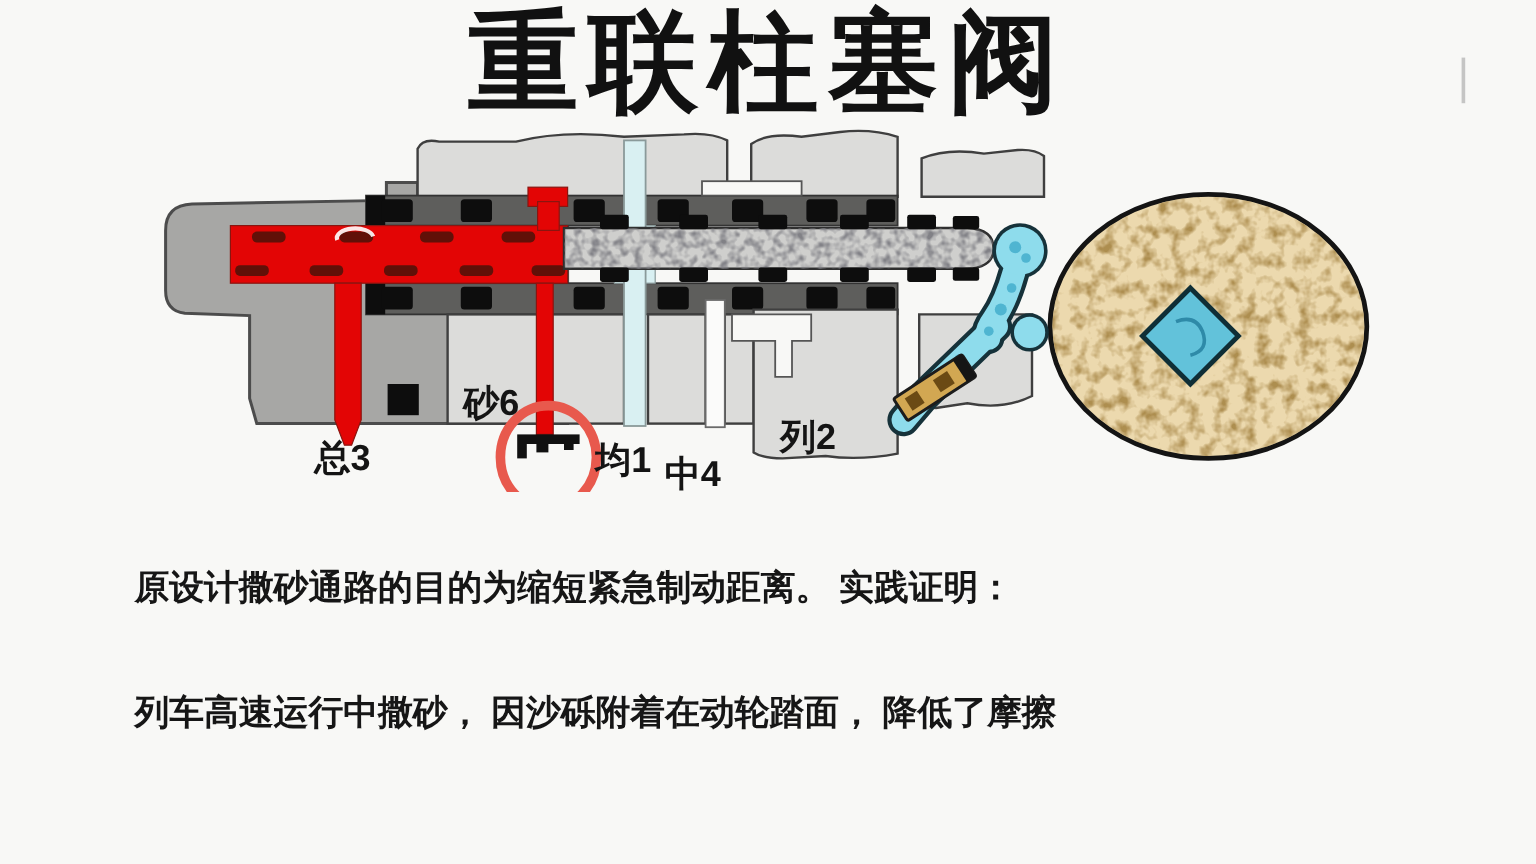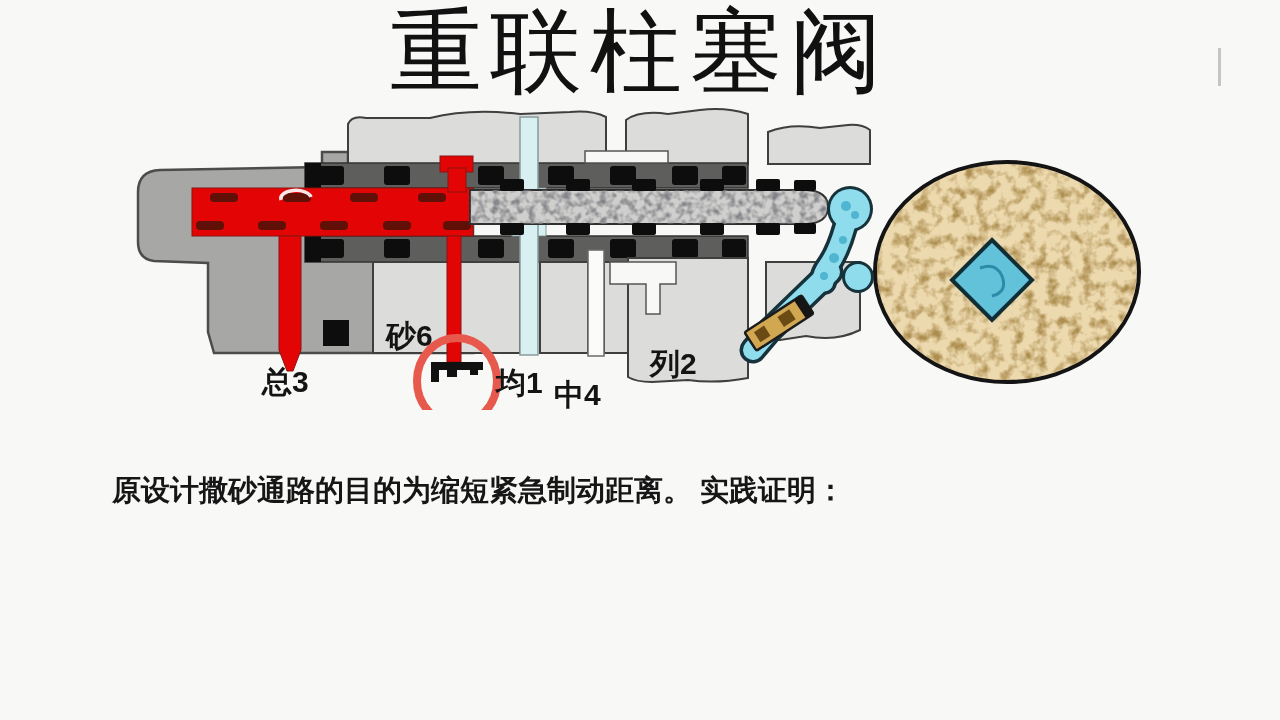--- a/index.html
+++ b/index.html
@@ -1,25 +1,25 @@
 <!DOCTYPE html>
 <html style="--c-red: #e30505; --c-red_dark: #611008; --c-channel: #d9f0f2; --c-pipe: #8edcec; --c-sand: #ecd9ae; --c-diamond: #62c2da; --c-handle: #d2a752; --c-annotation: #e8594d;"><head>
 <meta charset="utf-8">
 <style>
   html,body{margin:0;padding:0;}
   body{background:#e9e9e9;font-family:"Liberation Sans",sans-serif;}
   .stage{position:relative;width:1280px;height:720px;background:#f8f8f6;overflow:hidden;}
   .title{position:absolute;left:0;top:6px;width:100%;text-align:center;
-         font-family:"Liberation Serif",serif;font-weight:400;font-size:92px;
+         font-family:"Liberation Serif",serif;font-weight:700;font-size:92px;
          letter-spacing:8px;color:#111;line-height:1.0;}
   .diagram-svg{position:absolute;left:0;top:0;}
   .paragraph{position:absolute;left:112px;top:404px;width:1140px;
              font-size:29px;font-weight:700;color:#161616;line-height:34.5px;
              white-space:pre;}
-  .pline{height:34.5px;}
+  .pline{height:34.5px;font-family:Liberation Serif, serif;}
   .svg-label{font-family:"Liberation Sans",sans-serif;font-size:30px;font-weight:700;fill:#141414;}
   .red-fill{fill:var(--c-red,#e30505);}
   .red-dash{fill:var(--c-red_dark,#611008);}
   .chan-fill{fill:var(--c-channel,#d9f0f2);}
   .pipe-cyan{stroke:var(--c-pipe,#8edcec);}
   .pipe-cyan-fill{fill:var(--c-pipe,#8edcec);}
   .sand-fill{fill:var(--c-sand,#ecd9ae);}
   .diamond-fill{fill:var(--c-diamond,#62c2da);}
   .gold-fill{fill:var(--c-handle,#d2a752);}
   .ann-stroke{stroke:var(--c-annotation,#e8594d);}
@@ -192,19 +192,20 @@
 
     <text class="svg-label" x="262" y="392">总3</text>
     <text class="svg-label" x="386" y="346">砂6</text>
     <text class="svg-label" x="496" y="393">均1</text>
     <text class="svg-label" x="554" y="405">中4</text>
     <text class="svg-label" x="650" y="374">列2</text>
   </svg>
 
   <div class="paragraph">
     <div class="pline">原设计撒砂通路的目的为缩短紧急制动距离。 实践证明：</div>
+    <div class="pline">列车高速运行中撒砂， 因沙砾附着在动轮踏面， 降低了摩擦</div>
     
     
     
     
   </div>
 
 </div>
 
 </body></html>

